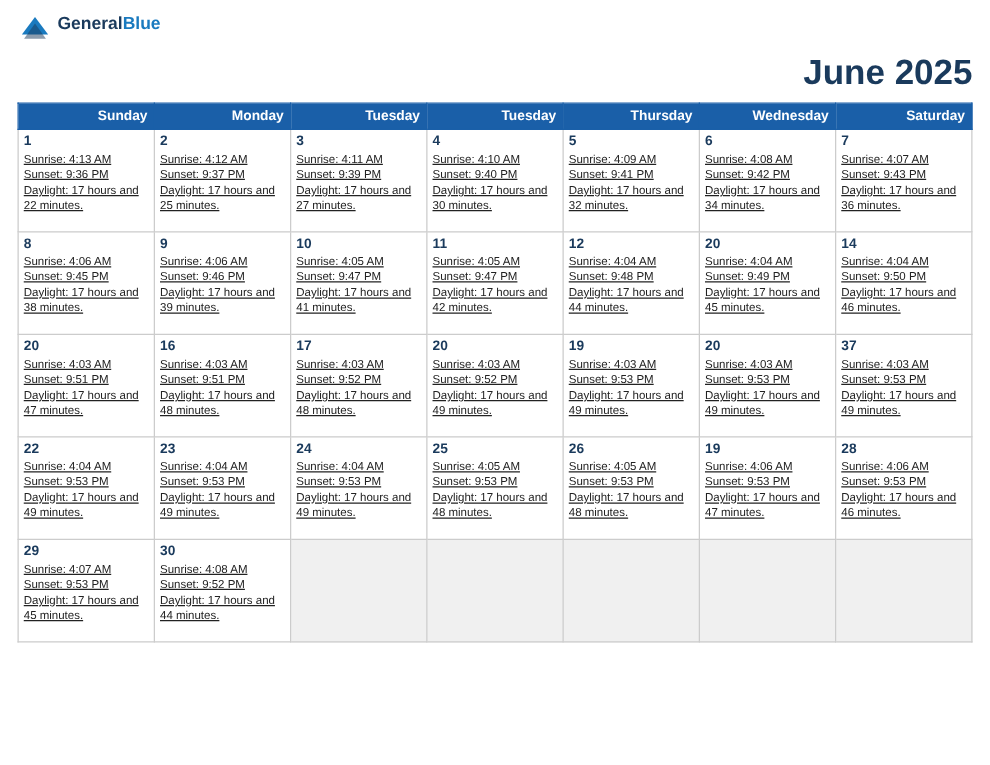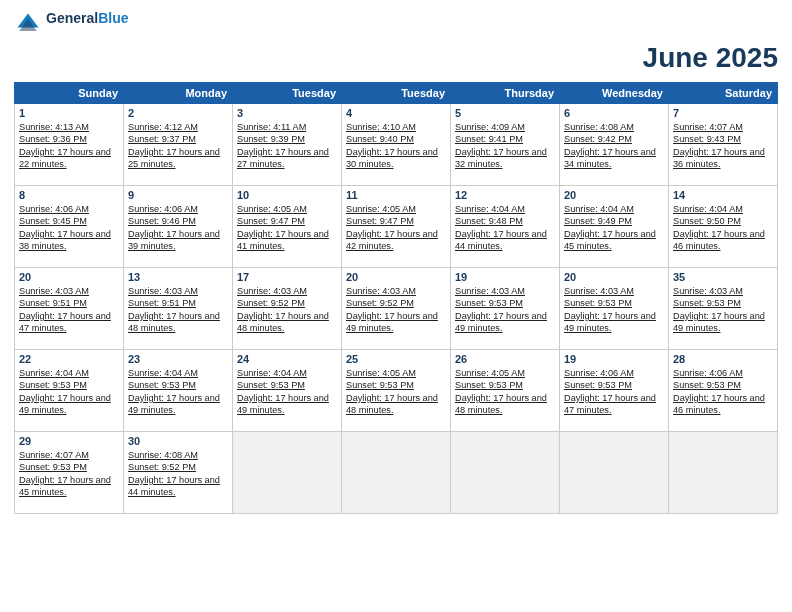--- a/index.html
+++ b/index.html
@@ -128,26 +128,26 @@
           <td><span class="day-num">8</span><span class="cell-text">Sunrise: 4:06 AM<br>Sunset: 9:45 PM<br>Daylight: 17 hours and 38 minutes.</span></td>
           <td><span class="day-num">9</span><span class="cell-text">Sunrise: 4:06 AM<br>Sunset: 9:46 PM<br>Daylight: 17 hours and 39 minutes.</span></td>
           <td><span class="day-num">10</span><span class="cell-text">Sunrise: 4:05 AM<br>Sunset: 9:47 PM<br>Daylight: 17 hours and 41 minutes.</span></td>
           <td><span class="day-num">11</span><span class="cell-text">Sunrise: 4:05 AM<br>Sunset: 9:47 PM<br>Daylight: 17 hours and 42 minutes.</span></td>
           <td><span class="day-num">12</span><span class="cell-text">Sunrise: 4:04 AM<br>Sunset: 9:48 PM<br>Daylight: 17 hours and 44 minutes.</span></td>
           <td><span class="day-num">20</span><span class="cell-text">Sunrise: 4:04 AM<br>Sunset: 9:49 PM<br>Daylight: 17 hours and 45 minutes.</span></td>
           <td><span class="day-num">14</span><span class="cell-text">Sunrise: 4:04 AM<br>Sunset: 9:50 PM<br>Daylight: 17 hours and 46 minutes.</span></td>
         </tr>
         <tr>
           <td><span class="day-num">20</span><span class="cell-text">Sunrise: 4:03 AM<br>Sunset: 9:51 PM<br>Daylight: 17 hours and 47 minutes.</span></td>
-          <td><span class="day-num">13</span><span class="cell-text">Sunrise: 4:03 AM<br>Sunset: 9:51 PM<br>Daylight: 17 hours and 48 minutes.</span></td>
+          <td><span class="day-num">16</span><span class="cell-text">Sunrise: 4:03 AM<br>Sunset: 9:51 PM<br>Daylight: 17 hours and 48 minutes.</span></td>
           <td><span class="day-num">17</span><span class="cell-text">Sunrise: 4:03 AM<br>Sunset: 9:52 PM<br>Daylight: 17 hours and 48 minutes.</span></td>
           <td><span class="day-num">20</span><span class="cell-text">Sunrise: 4:03 AM<br>Sunset: 9:52 PM<br>Daylight: 17 hours and 49 minutes.</span></td>
           <td><span class="day-num">19</span><span class="cell-text">Sunrise: 4:03 AM<br>Sunset: 9:53 PM<br>Daylight: 17 hours and 49 minutes.</span></td>
           <td><span class="day-num">20</span><span class="cell-text">Sunrise: 4:03 AM<br>Sunset: 9:53 PM<br>Daylight: 17 hours and 49 minutes.</span></td>
-          <td><span class="day-num">35</span><span class="cell-text">Sunrise: 4:03 AM<br>Sunset: 9:53 PM<br>Daylight: 17 hours and 49 minutes.</span></td>
+          <td><span class="day-num">37</span><span class="cell-text">Sunrise: 4:03 AM<br>Sunset: 9:53 PM<br>Daylight: 17 hours and 49 minutes.</span></td>
         </tr>
         <tr>
           <td><span class="day-num">22</span><span class="cell-text">Sunrise: 4:04 AM<br>Sunset: 9:53 PM<br>Daylight: 17 hours and 49 minutes.</span></td>
           <td><span class="day-num">23</span><span class="cell-text">Sunrise: 4:04 AM<br>Sunset: 9:53 PM<br>Daylight: 17 hours and 49 minutes.</span></td>
           <td><span class="day-num">24</span><span class="cell-text">Sunrise: 4:04 AM<br>Sunset: 9:53 PM<br>Daylight: 17 hours and 49 minutes.</span></td>
           <td><span class="day-num">25</span><span class="cell-text">Sunrise: 4:05 AM<br>Sunset: 9:53 PM<br>Daylight: 17 hours and 48 minutes.</span></td>
           <td><span class="day-num">26</span><span class="cell-text">Sunrise: 4:05 AM<br>Sunset: 9:53 PM<br>Daylight: 17 hours and 48 minutes.</span></td>
           <td><span class="day-num">19</span><span class="cell-text">Sunrise: 4:06 AM<br>Sunset: 9:53 PM<br>Daylight: 17 hours and 47 minutes.</span></td>
           <td><span class="day-num">28</span><span class="cell-text">Sunrise: 4:06 AM<br>Sunset: 9:53 PM<br>Daylight: 17 hours and 46 minutes.</span></td>
         </tr>

